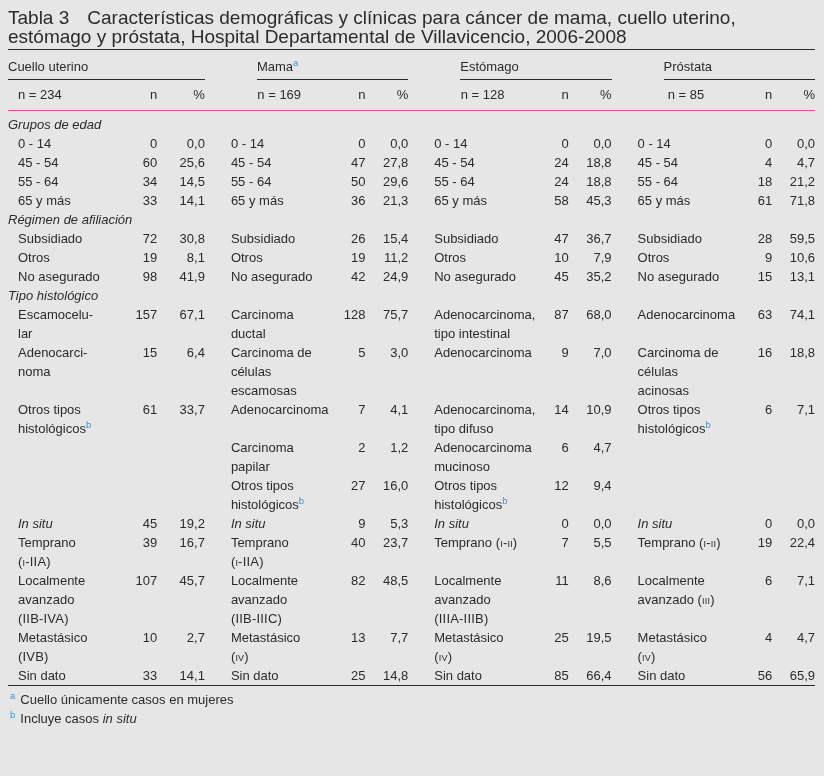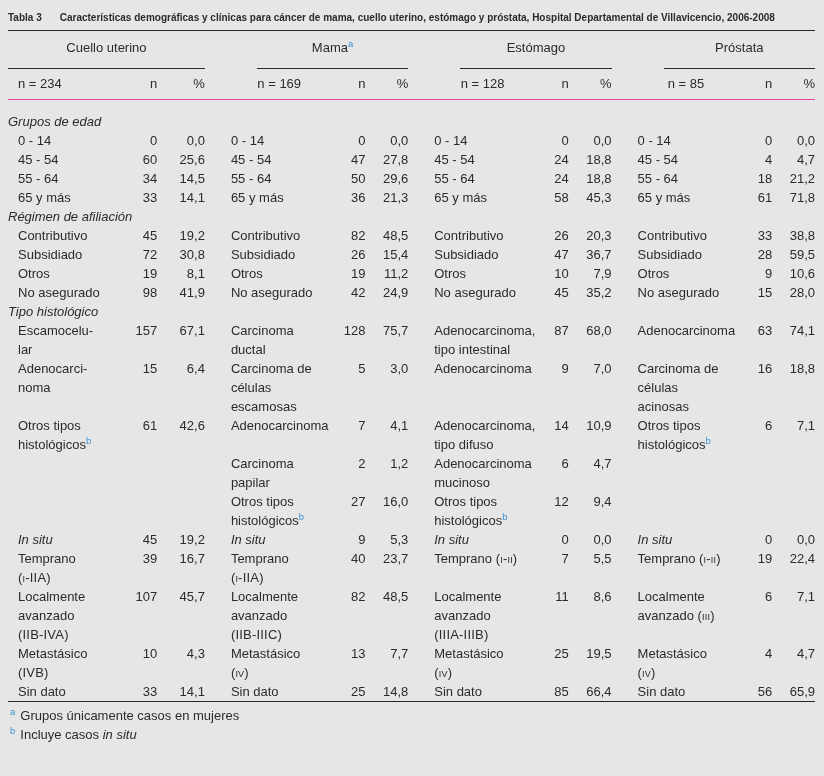--- a/index.html
+++ b/index.html
@@ -5,42 +5,42 @@
   * { margin:0; padding:0; box-sizing:border-box; }
   html,body { background:#e7e6e6; }
   body {
     width:824px; height:776px;
     padding:8px 9px 0 8px;
     font-family:"Liberation Sans","DejaVu Sans",sans-serif;
     font-size:13px; line-height:19px;
     color:#2b2b2b;
     overflow:hidden;
   }
-  .title { font-weight:bold; font-size:10px; line-height:19px; padding-right:2px; }
+  .title { font-weight:normal; font-size:19px; line-height:19px; padding-right:2px; }
   .title-label { margin-right:18px; }
   .rule { border-top:1px solid #2a2a2a; height:0; margin-top:3px; }
   table.maintable {
     width:100%; border-collapse:collapse; table-layout:fixed;
     border-bottom:1px solid #2a2a2a;
   }
   td { vertical-align:top; padding:0; }
   td.lbl { text-align:left; padding-left:10px; }
   td.gpad { padding-left:26px; }
   td.num { text-align:right; }
   .gname { padding-top:7px; }
   .gname-inner {
     border-bottom:1px solid #2a2a2a;
-    text-align:center; padding-bottom:11px;
+    padding-bottom:3px;
   }
   .gpad .gname-inner { margin-left:26px; }
   .count-row td { padding-top:5px; padding-bottom:6px; border-bottom:1px solid #ec4899; }
   .count-row td.lbl { padding-left:10px; }
   .count-row td.gpad { padding-left:26px;text-align:center; }
   tbody td { padding-top:0; }
-  tbody tr:first-child td.section-cell { padding-top:12px; }
+  tbody tr:first-child td.section-cell { padding-top:4px; }
   .section-cell { font-style:italic; padding-left:0; }
   .labeltext { white-space:pre-line; }
   .it { font-style:italic; }
   .stage { font-variant:small-caps; letter-spacing:.2px; }
   sup.blue {
     color:#3d93d1; font-size:9.5px; line-height:0; vertical-align:super;
   }
   .footnotes { padding:4px 0 0 10px; }
   .footnote { line-height:19px; }
   .footnote sup { margin-right:5px; margin-left:-8px; }
@@ -156,34 +156,20 @@
         <td class="num">58</td>
         <td class="num">45,3</td>
         <td class="lbl gpad"><span class="labeltext">65 y más</span></td>
         <td class="num">61</td>
         <td class="num">71,8</td>
       </tr>
       <tr class="section-row">
         <td class="section-cell" colspan="12">Régimen de afiliación</td>
       </tr>
       <tr class="data-row">
-        <td class="lbl"><span class="labeltext">Contributivo</span></td>
-        <td class="num">45</td>
-        <td class="num">19,2</td>
-        <td class="lbl gpad"><span class="labeltext">Contributivo</span></td>
-        <td class="num">82</td>
-        <td class="num">48,5</td>
-        <td class="lbl gpad"><span class="labeltext">Contributivo</span></td>
-        <td class="num">26</td>
-        <td class="num">20,3</td>
-        <td class="lbl gpad"><span class="labeltext">Contributivo</span></td>
-        <td class="num">33</td>
-        <td class="num">38,8</td>
-      </tr>
-      <tr class="data-row">
         <td class="lbl"><span class="labeltext">Subsidiado</span></td>
         <td class="num">72</td>
         <td class="num">30,8</td>
         <td class="lbl gpad"><span class="labeltext">Subsidiado</span></td>
         <td class="num">26</td>
         <td class="num">15,4</td>
         <td class="lbl gpad"><span class="labeltext">Subsidiado</span></td>
         <td class="num">47</td>
         <td class="num">36,7</td>
         <td class="lbl gpad"><span class="labeltext">Subsidiado</span></td>
@@ -209,21 +195,21 @@
         <td class="num">98</td>
         <td class="num">41,9</td>
         <td class="lbl gpad"><span class="labeltext">No asegurado</span></td>
         <td class="num">42</td>
         <td class="num">24,9</td>
         <td class="lbl gpad"><span class="labeltext">No asegurado</span></td>
         <td class="num">45</td>
         <td class="num">35,2</td>
         <td class="lbl gpad"><span class="labeltext">No asegurado</span></td>
         <td class="num">15</td>
-        <td class="num">28,0</td>
+        <td class="num">13,1</td>
       </tr>
       <tr class="section-row">
         <td class="section-cell" colspan="12">Tipo histológico</td>
       </tr>
       <tr class="data-row">
         <td class="lbl"><span class="labeltext">Escamocelu-
 lar</span></td>
         <td class="num">157</td>
         <td class="num">67,1</td>
         <td class="lbl gpad"><span class="labeltext">Carcinoma
@@ -254,21 +240,21 @@
         <td class="lbl gpad"><span class="labeltext">Carcinoma de
 células
 acinosas</span></td>
         <td class="num">16</td>
         <td class="num">18,8</td>
       </tr>
       <tr class="data-row">
         <td class="lbl"><span class="labeltext">Otros tipos
 histológicos</span><sup class="blue">b</sup></td>
         <td class="num">61</td>
-        <td class="num">42,6</td>
+        <td class="num">33,7</td>
         <td class="lbl gpad"><span class="labeltext">Adenocarcinoma</span></td>
         <td class="num">7</td>
         <td class="num">4,1</td>
         <td class="lbl gpad"><span class="labeltext">Adenocarcinoma,
 tipo difuso</span></td>
         <td class="num">14</td>
         <td class="num">10,9</td>
         <td class="lbl gpad"><span class="labeltext">Otros tipos
 histológicos</span><sup class="blue">b</sup></td>
         <td class="num">6</td>
@@ -348,21 +334,21 @@
         <td class="num">11</td>
         <td class="num">8,6</td>
         <td class="lbl gpad"><span class="labeltext">Localmente
 avanzado</span> <span class="stage">(iii)</span></td>
         <td class="num">6</td>
         <td class="num">7,1</td>
       </tr>
       <tr class="data-row">
         <td class="lbl"><span class="labeltext">Metastásico</span><br><span class="stage">(IVB)</span></td>
         <td class="num">10</td>
-        <td class="num">4,3</td>
+        <td class="num">2,7</td>
         <td class="lbl gpad"><span class="labeltext">Metastásico</span><br><span class="stage">(iv)</span></td>
         <td class="num">13</td>
         <td class="num">7,7</td>
         <td class="lbl gpad"><span class="labeltext">Metastásico</span><br><span class="stage">(iv)</span></td>
         <td class="num">25</td>
         <td class="num">19,5</td>
         <td class="lbl gpad"><span class="labeltext">Metastásico</span><br><span class="stage">(iv)</span></td>
         <td class="num">4</td>
         <td class="num">4,7</td>
       </tr>
@@ -378,18 +364,18 @@
         <td class="num">66,4</td>
         <td class="lbl gpad"><span class="labeltext">Sin dato</span></td>
         <td class="num">56</td>
         <td class="num">65,9</td>
       </tr>
     </tbody>
 </table>
 
 <div class="footnotes">
   <div class="footnote">
-    <sup class="blue">a</sup><span>Grupos únicamente casos en mujeres</span>
+    <sup class="blue">a</sup><span>Cuello únicamente casos en mujeres</span>
   </div>
   <div class="footnote">
     <sup class="blue">b</sup><span>Incluye casos </span><span class="it">in situ</span>
   </div>
 </div>
 
 </body></html>

